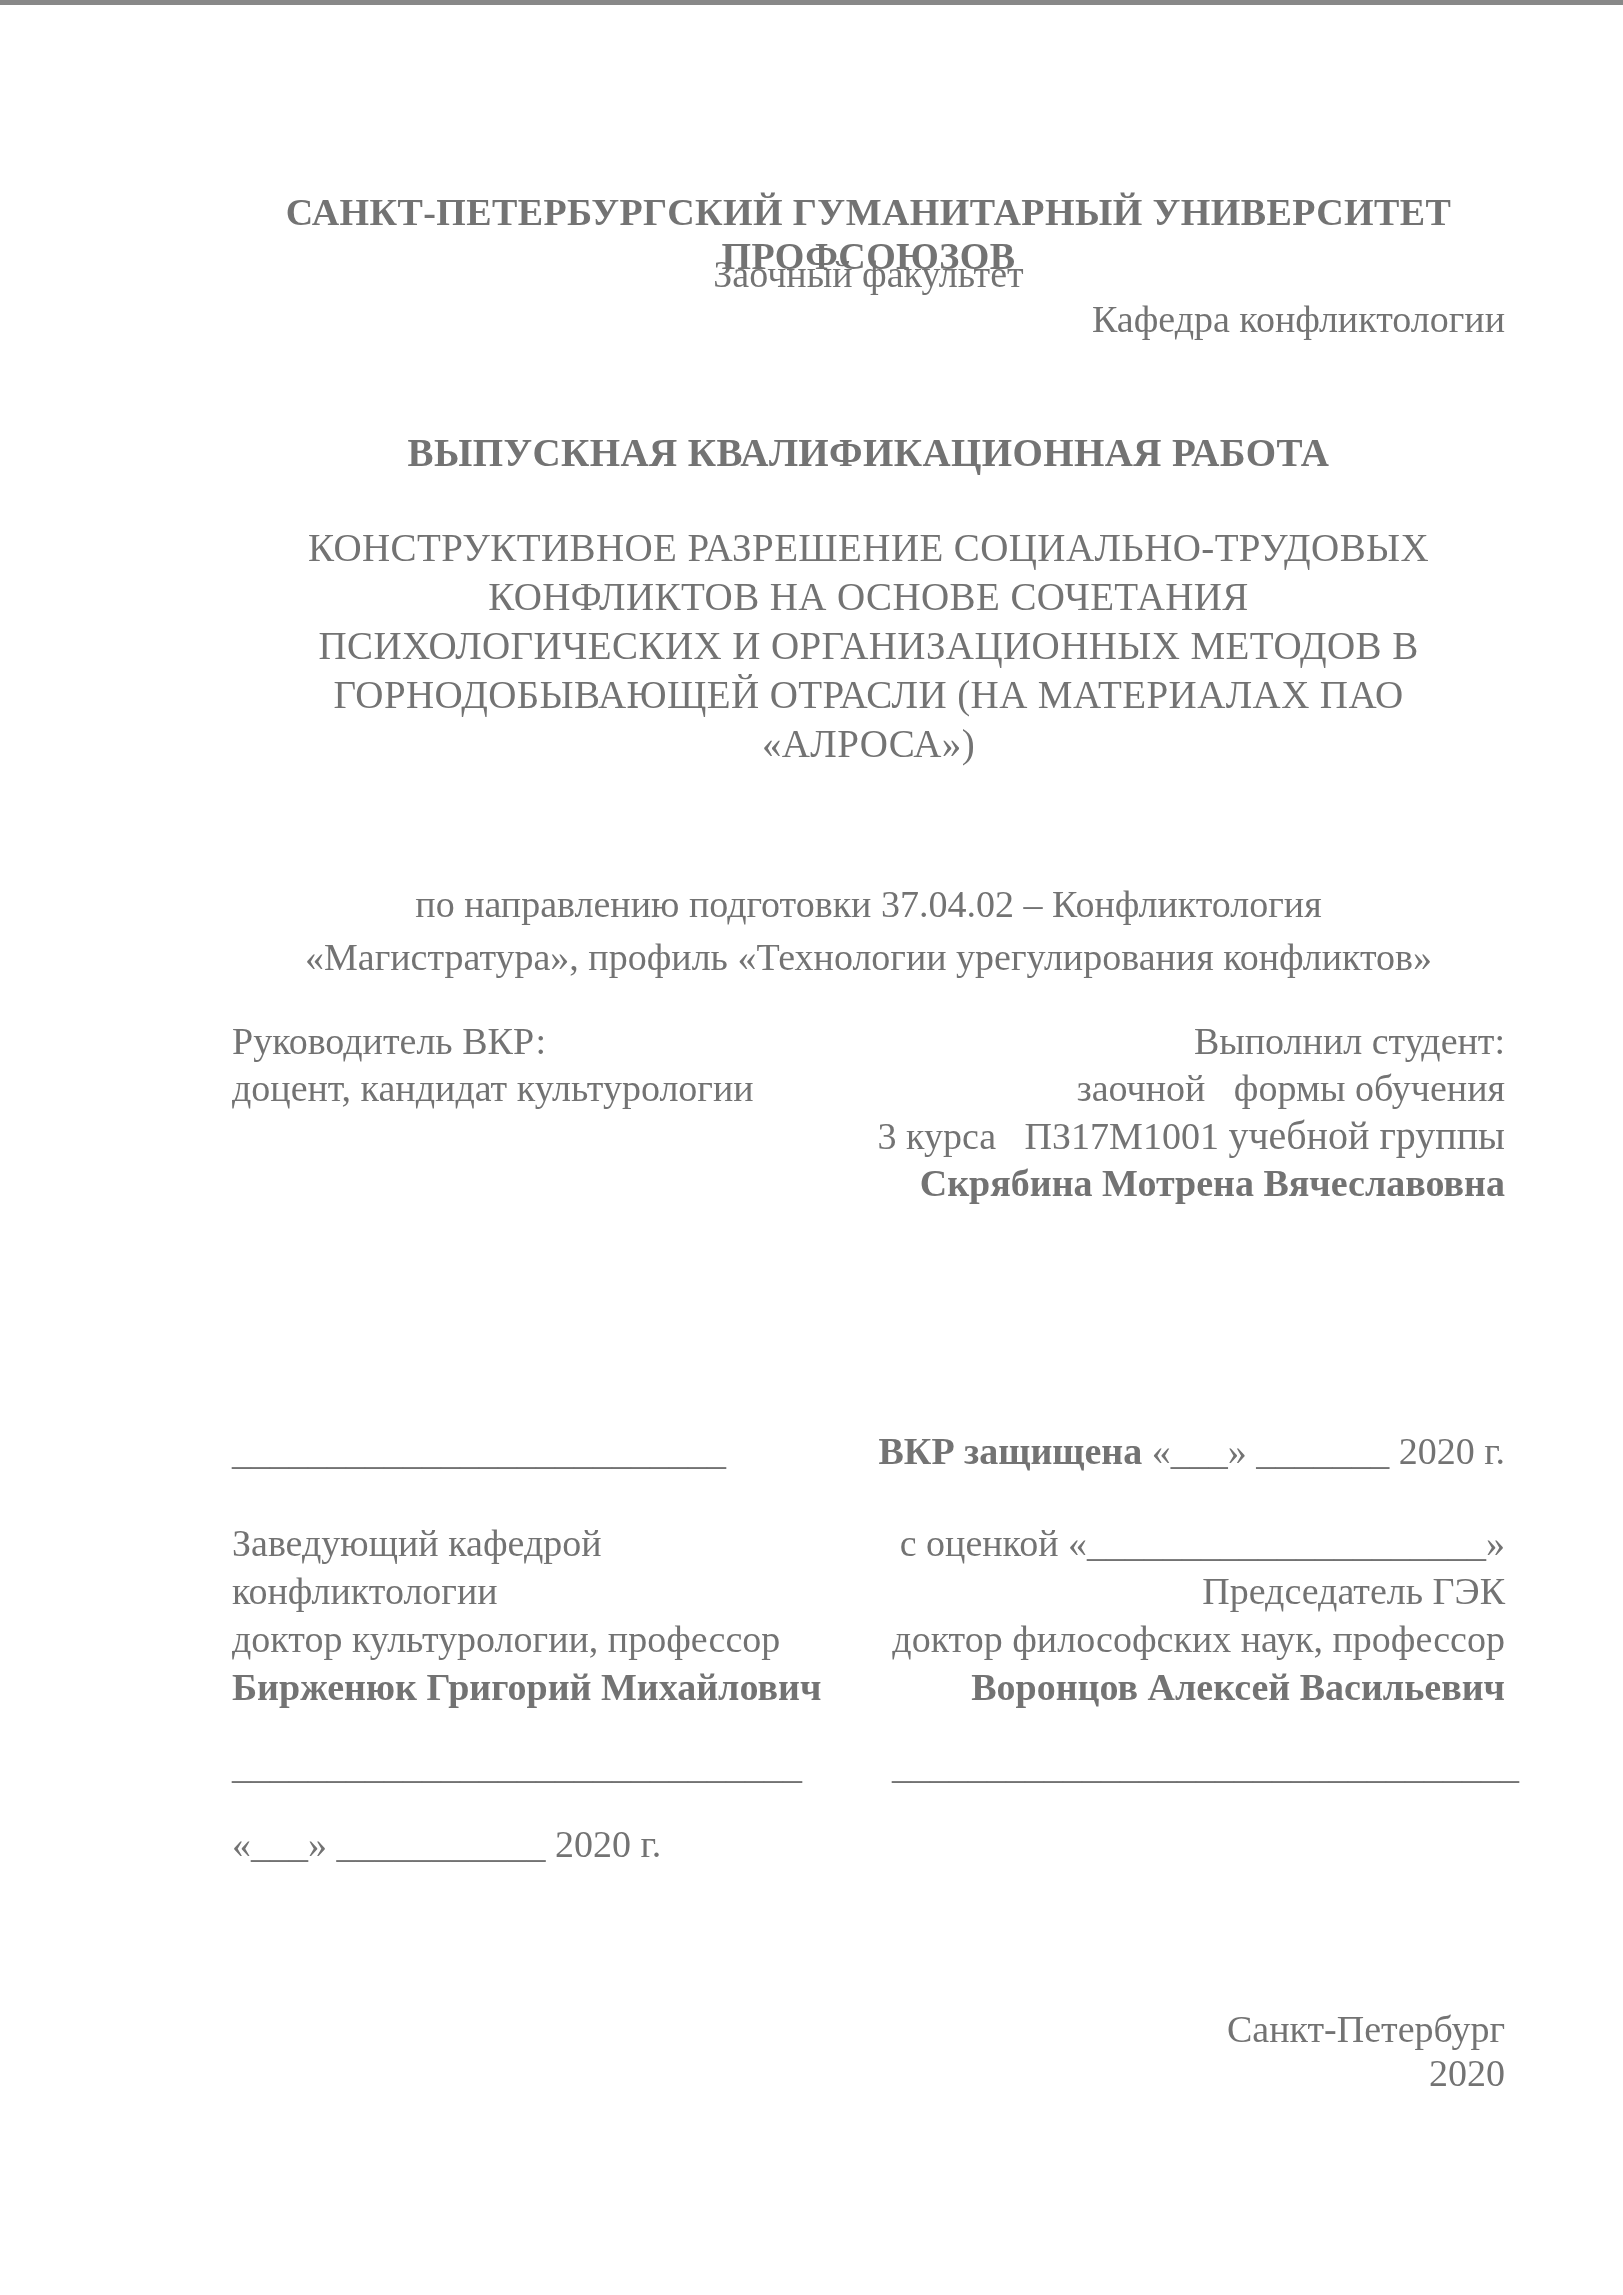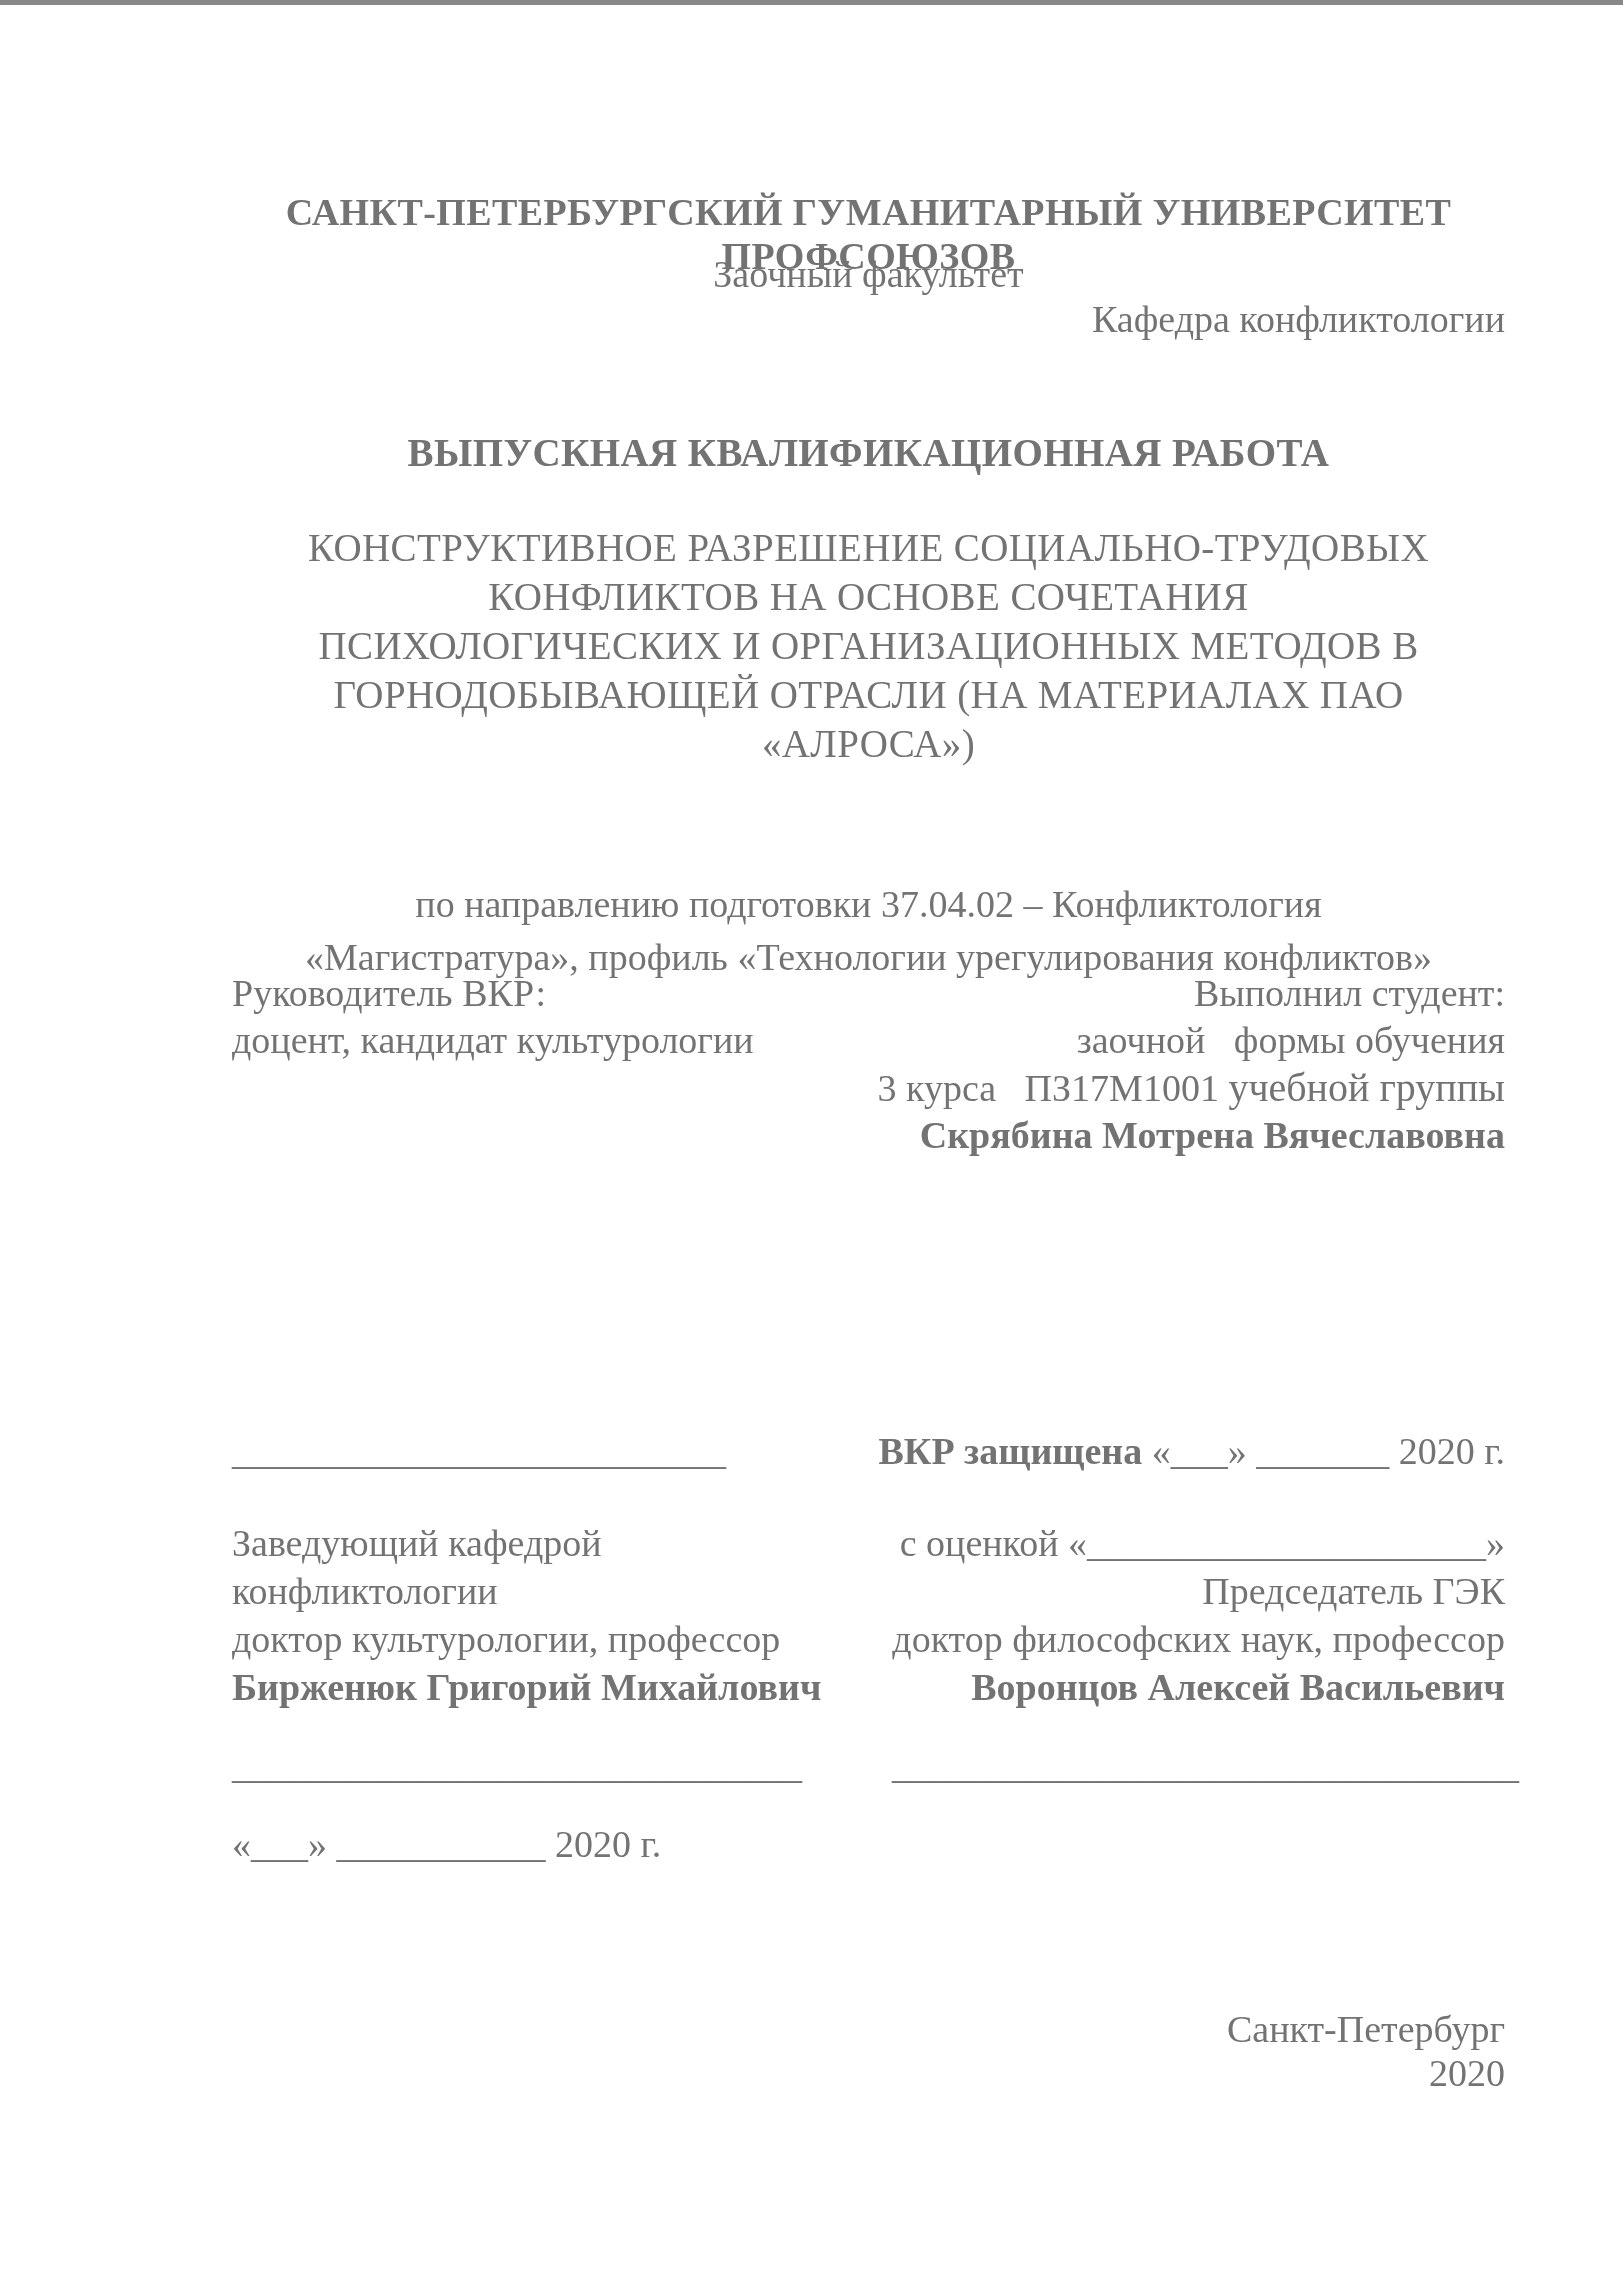--- a/index.html
+++ b/index.html
@@ -19,21 +19,21 @@
   .pre{white-space:pre-wrap;}
   .sec-university{top:185px;font-weight:700;text-align:center;letter-spacing:0.4px;}
   .sec-faculty{top:247px;text-align:center;}
   .sec-department{top:292px;text-align:right;}
   .sec-worktype{top:425px;text-align:center;font-weight:700;font-size:39px;letter-spacing:0.4px;}
   .sec-title{top:518px;text-align:center;font-weight:400;font-size:39px;line-height:49px;letter-spacing:0.4px;}
   .sec-direction{top:873px;text-align:center;line-height:53px;}
   .row{display:flex;}
   .col-left{width:620px;flex:none;}
   .col-right{flex:1;min-width:0;text-align:right;}
-  .row-people{top:965px;line-height:47px;}
+  .row-people{top:1013px;line-height:47px;}
   .row-sign1{top:1423px;line-height:47px;}
   .row-people2{top:1514px;line-height:48px;}
   .row-sign2{top:1737px;line-height:47px;gap:40px;}
   .sec-dateline{top:1817px;}
   .sec-city{top:2002px;text-align:right;line-height:44px;}
   .small{font-size:40px;}
 </style>
 </head>
 <body>
 

